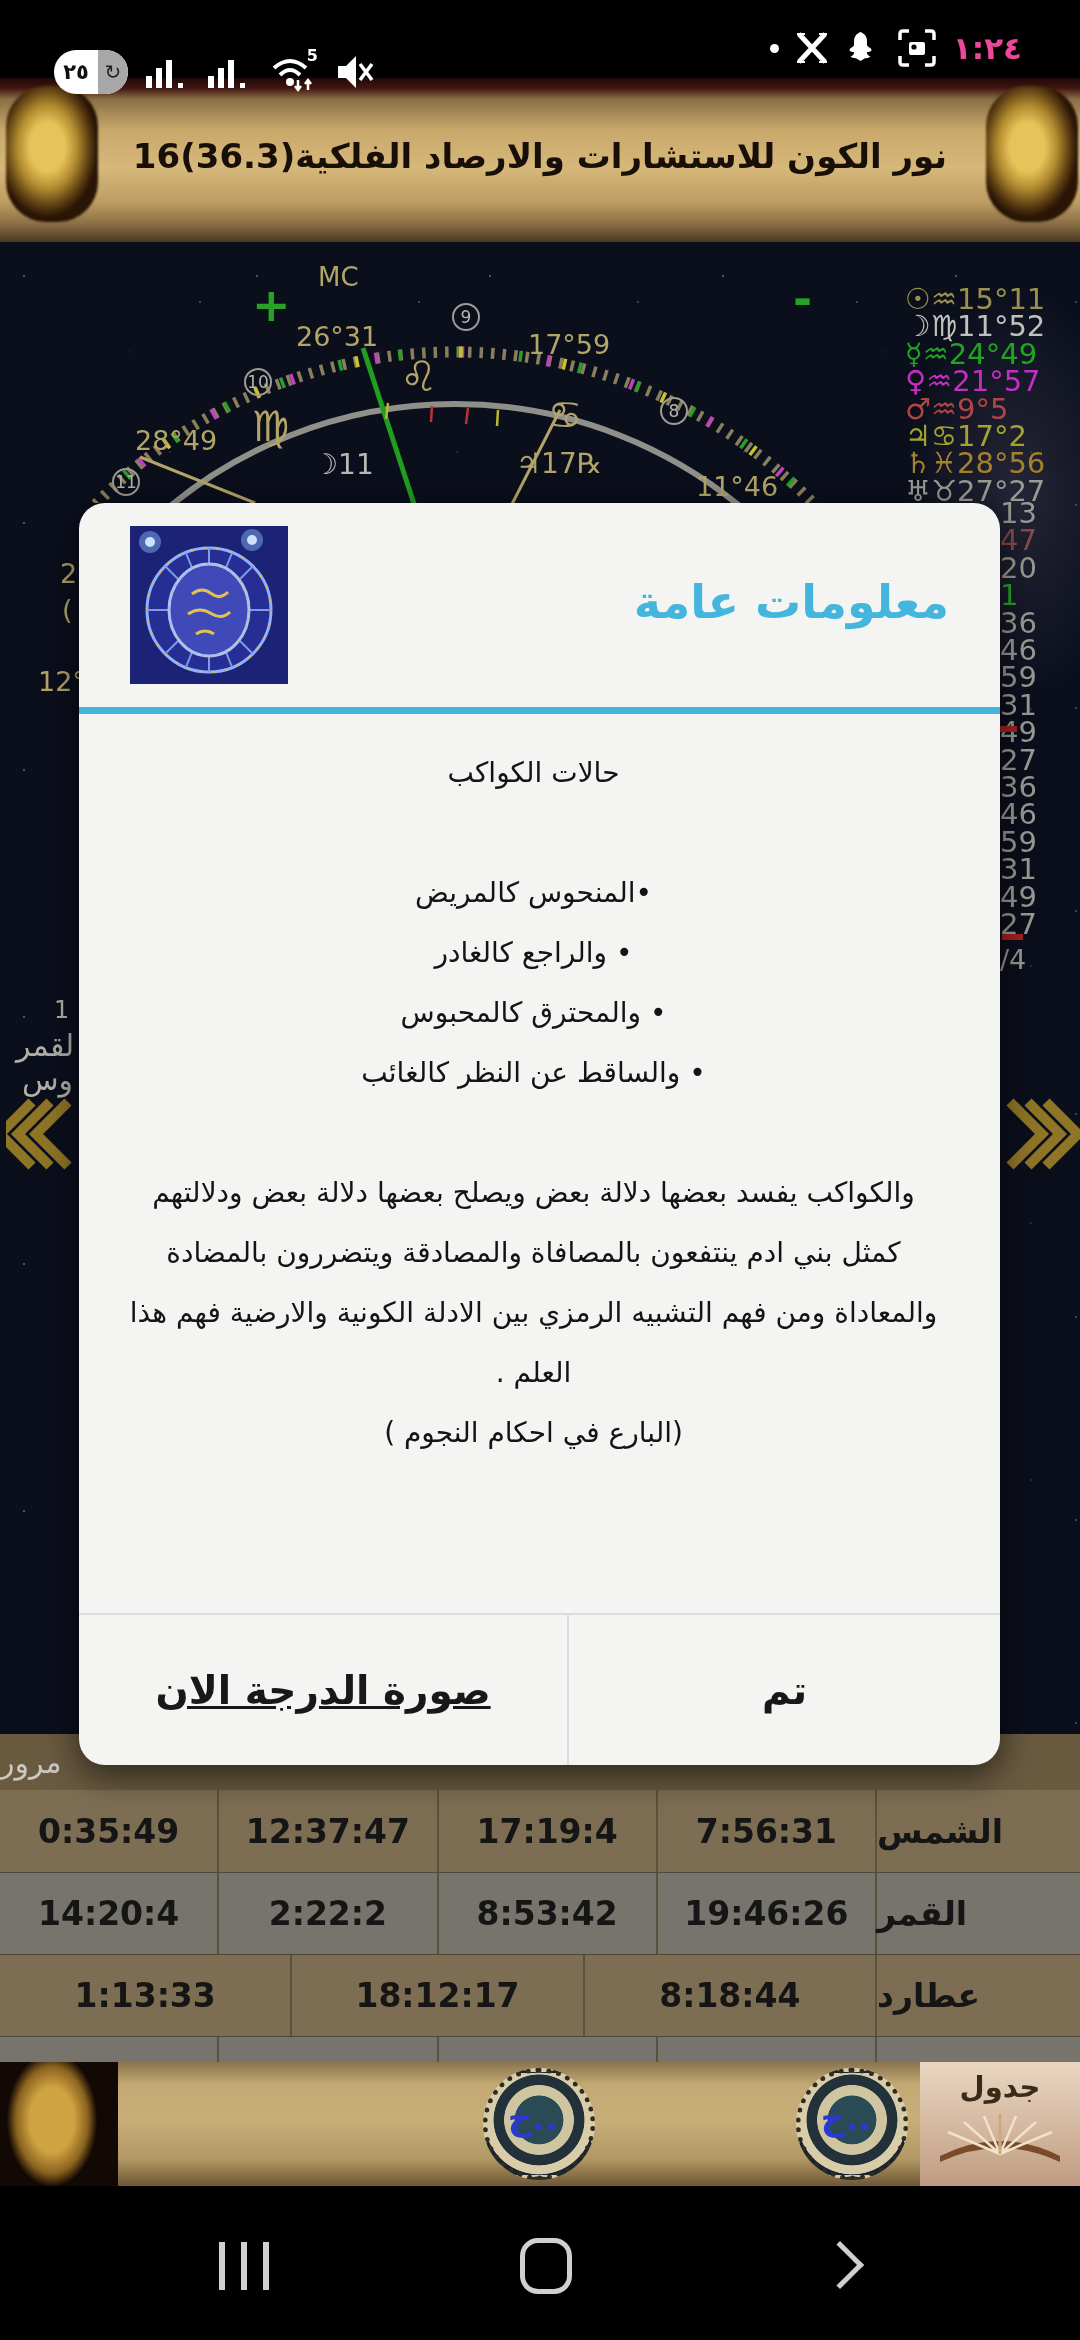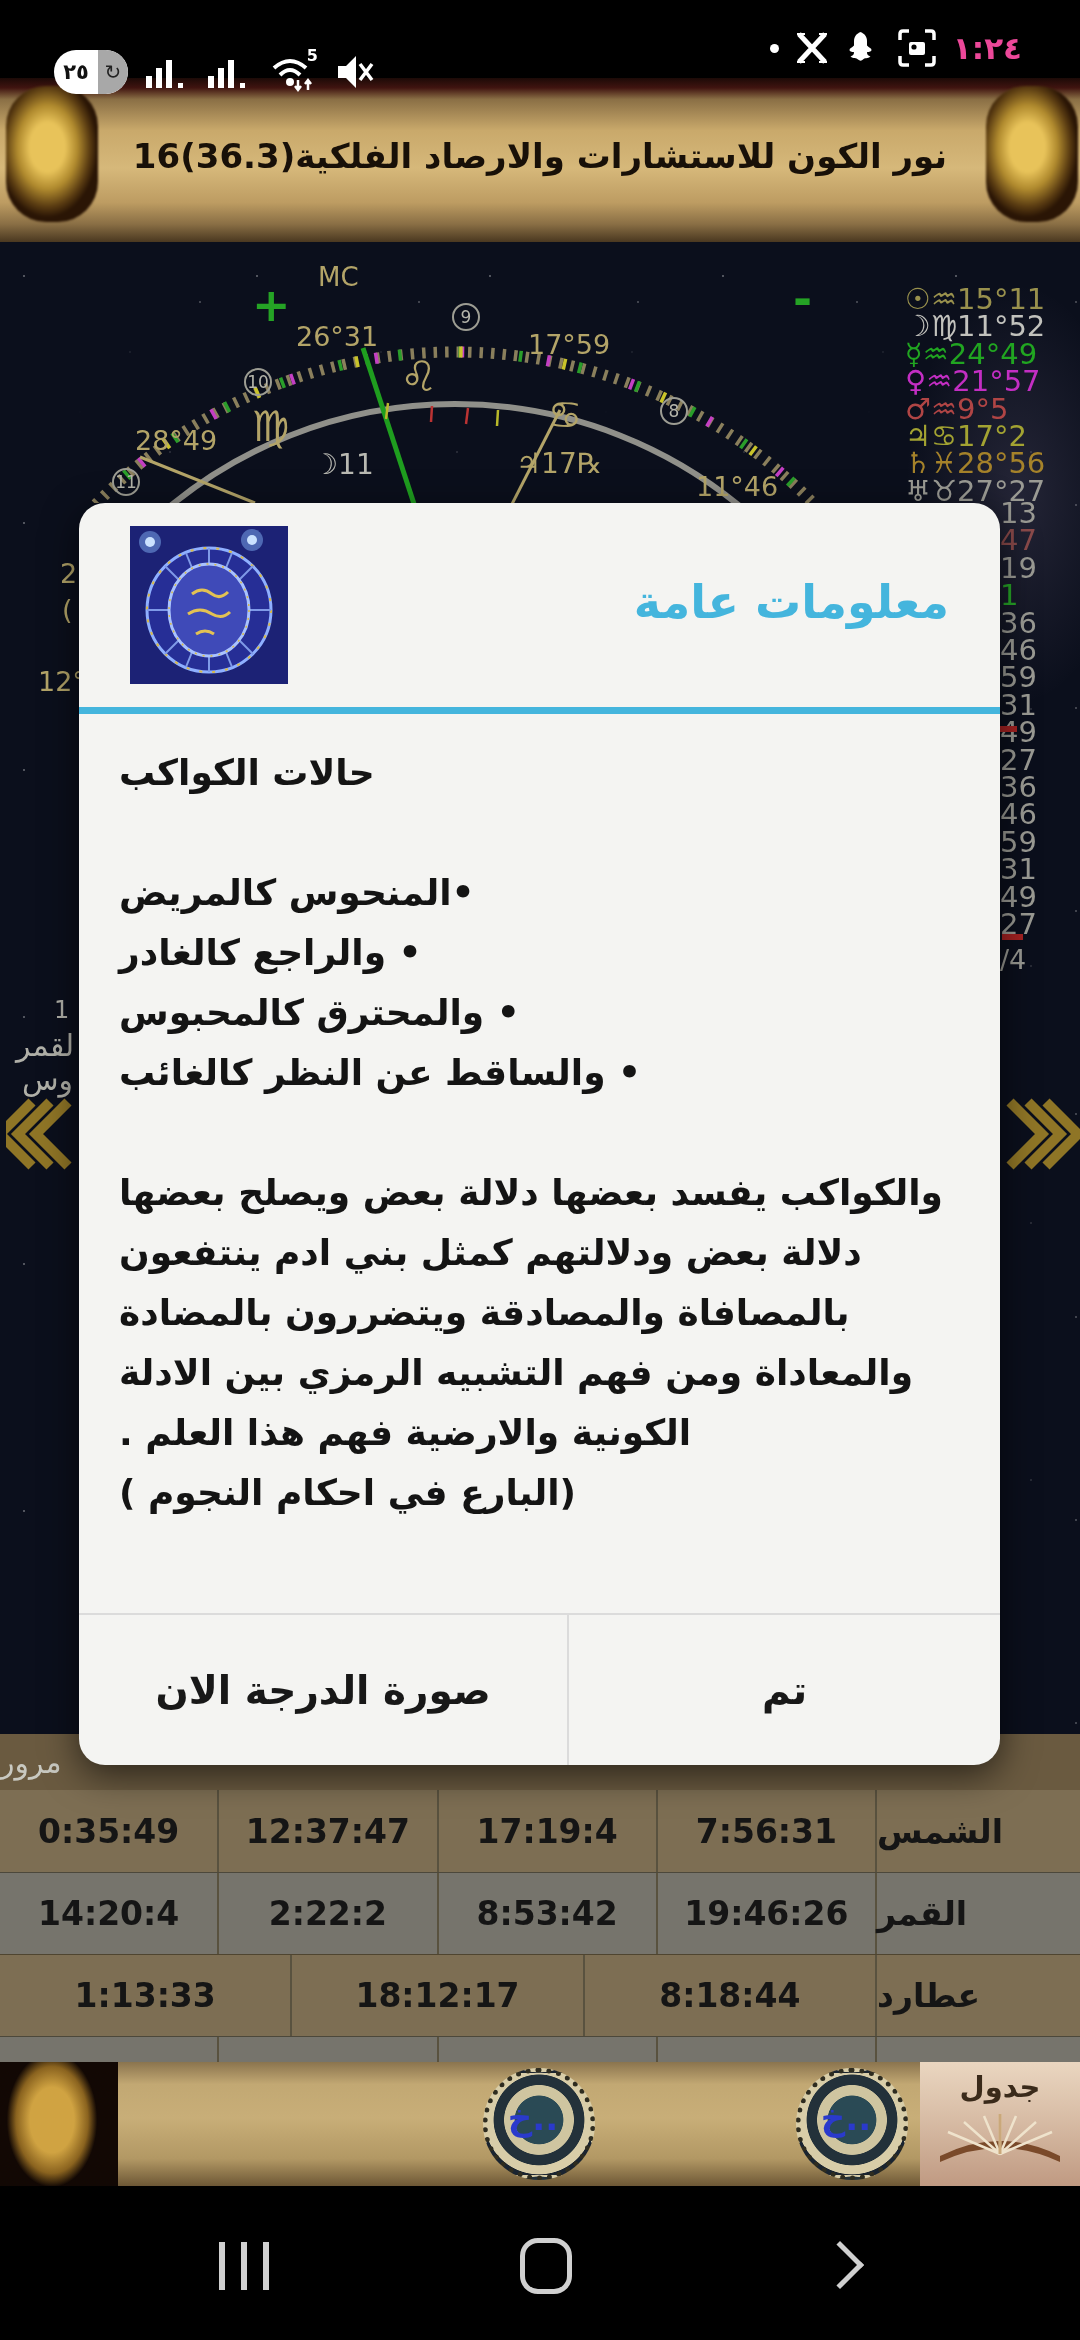--- a/index.html
+++ b/index.html
@@ -76,26 +76,26 @@
   .seal span{color:#2a3acc;font-size:34px;font-weight:bold;transform:translate(-6px,-6px);}
   .jadwal{position:absolute;right:0;top:0;width:160px;height:124px;
     background:linear-gradient(180deg,#ead6c0 0%,#d8bda6 45%,#c09a82 100%);text-align:center;}
   .jadwal .jd-label{color:#3a2a1a;font-size:29px;font-weight:bold;margin-top:8px;}
 
   
   .dialog{position:absolute;left:79px;top:503px;width:921px;height:1262px;background:#f4f4f2;border-radius:26px;
     box-shadow:0 10px 36px rgba(0,0,0,.6);z-index:10;overflow:hidden;}
   .dlg-title{position:absolute;right:51px;top:72px;font-size:46px;font-weight:bold;}
   .dlg-divider{position:absolute;left:0;top:204px;width:100%;height:7px;}
-  .dlg-body{position:absolute;left:40px;right:52px;top:240px;direction:rtl;text-align:left;
-    color:#141414;font-size:36px;font-weight:bold;line-height:60px;}
+  .dlg-body{position:absolute;left:40px;right:52px;top:240px;direction:rtl;text-align:center;
+    color:#141414;font-size:28px;font-weight:normal;line-height:60px;}
   .body-line{min-height:60px;}
   .dlg-buttons{position:absolute;left:0;bottom:0;width:100%;height:152px;border-top:2px solid #dbdbdb;display:flex;}
   .dlg-btn{display:flex;align-items:center;justify-content:center;color:#181818;font-size:39px;font-weight:bold;cursor:pointer;}
-  .dlg-btn.left{flex:0 0 490px;border-right:2px solid #dbdbdb;}
+  .dlg-btn.left{flex:0 0 490px;border-right:2px solid #dbdbdb;text-decoration:underline;}
   .dlg-btn.right{flex:1;}
 
   
   .nav{position:absolute;left:0;top:2186px;width:1080px;height:154px;background:#000;z-index:30;}
   .nav-recents{position:absolute;left:219px;top:56px;display:flex;gap:16px;}
   .nav-recents i{display:block;width:6px;height:48px;background:#d0d0d0;}
   .nav-home{position:absolute;left:520px;top:52px;width:52px;height:56px;border:5px solid #d0d0d0;border-radius:18px;}
   .nav-back{position:absolute;left:823px;top:62px;width:34px;height:34px;border-top:5px solid #d0d0d0;border-right:5px solid #d0d0d0;transform:rotate(45deg);}
 </style>
 </head>
@@ -202,21 +202,21 @@
     <div dir="ltr" style="color: rgb(195, 46, 195);">♀♒21°57</div>
     <div dir="ltr" style="color: rgb(176, 69, 69);">♂♒9°5</div>
     <div dir="ltr" style="color: rgb(163, 163, 50);">♃♋17°2</div>
     <div dir="ltr" style="color: rgb(165, 130, 42);">♄♓28°56</div>
     <div dir="ltr" style="color: rgb(155, 155, 148);">♅♉27°27</div>
   </div>
 
   <div class="sliver">
     <div style="color: rgb(155, 155, 148);">13</div>
     <div style="color: rgb(138, 74, 74);">47</div>
-    <div style="color: rgb(155, 155, 148);">19</div>
+    <div style="color: rgb(155, 155, 148);">20</div>
     <div style="color: rgb(39, 165, 39);">1</div>
     <div style="color: rgb(155, 155, 148);">36</div>
     <div style="color: rgb(155, 155, 148);">46</div>
     <div style="color: rgb(155, 155, 148);">59</div>
     <div style="color: rgb(155, 155, 148);">31</div>
     <div style="color: rgb(155, 155, 148);">49</div>
     <div style="color: rgb(155, 155, 148);">27</div>
     <div style="color: rgb(155, 155, 148);">36</div>
     <div style="color: rgb(155, 155, 148);">46</div>
     <div style="color: rgb(155, 155, 148);">59</div>

